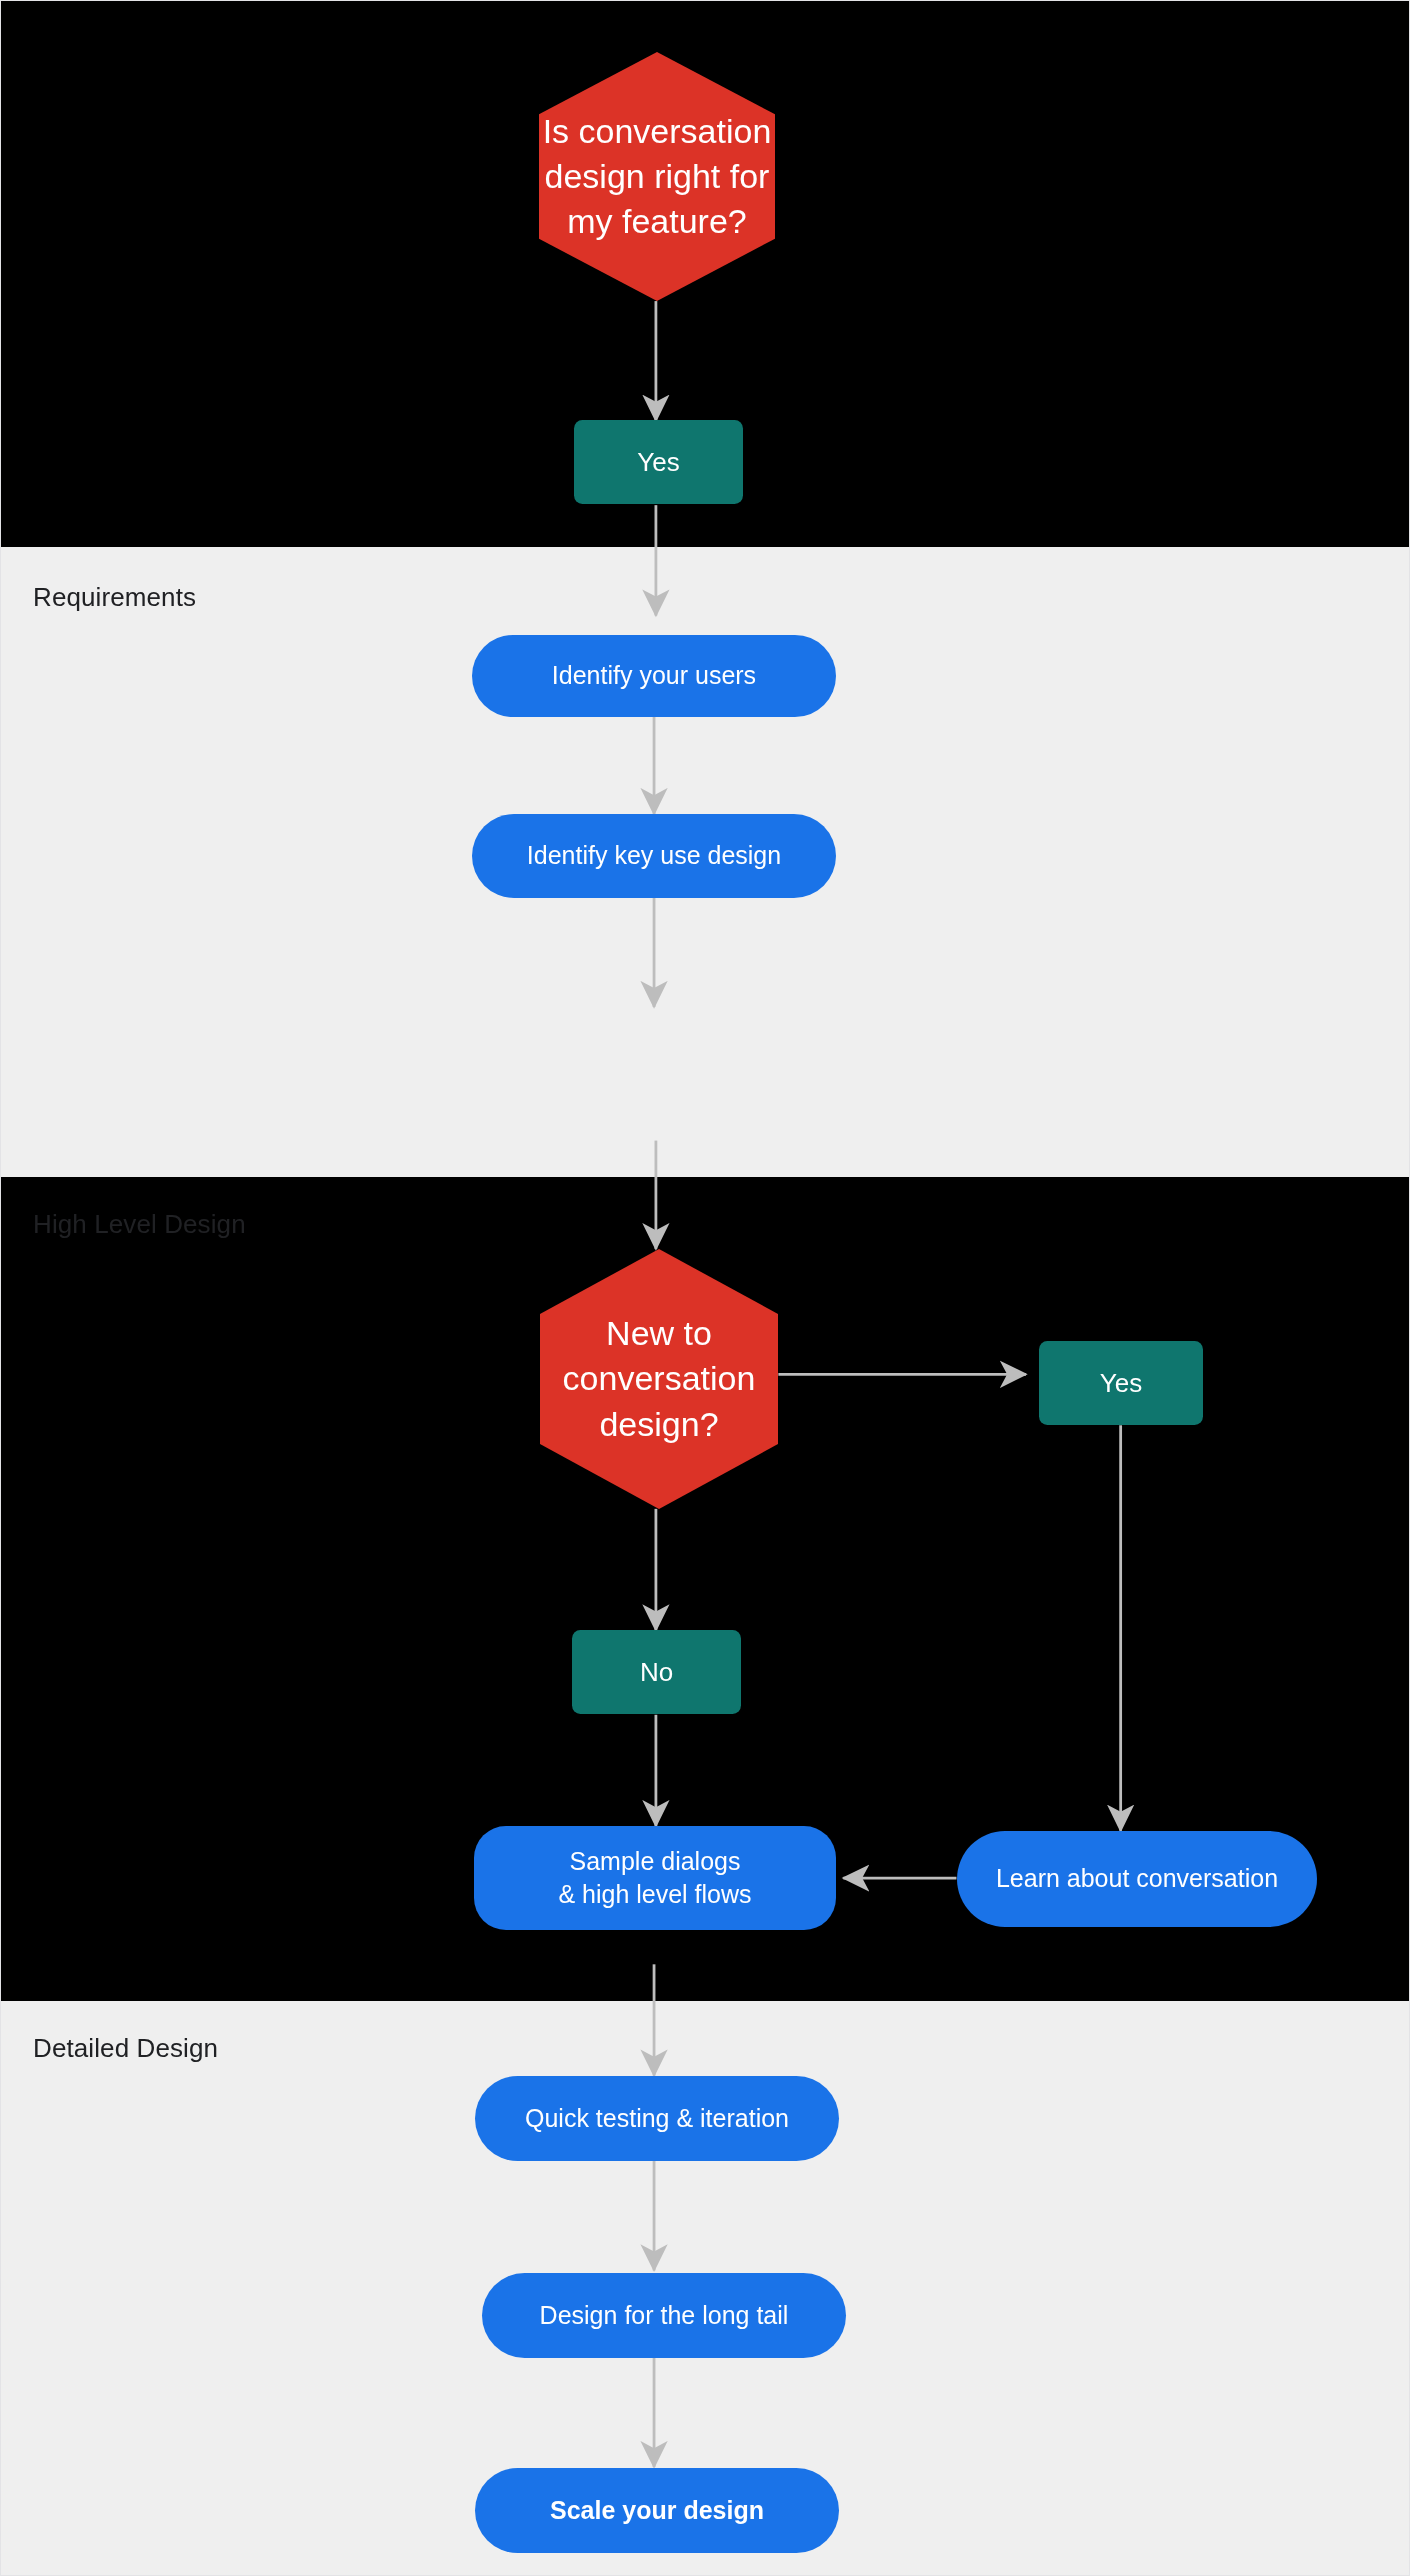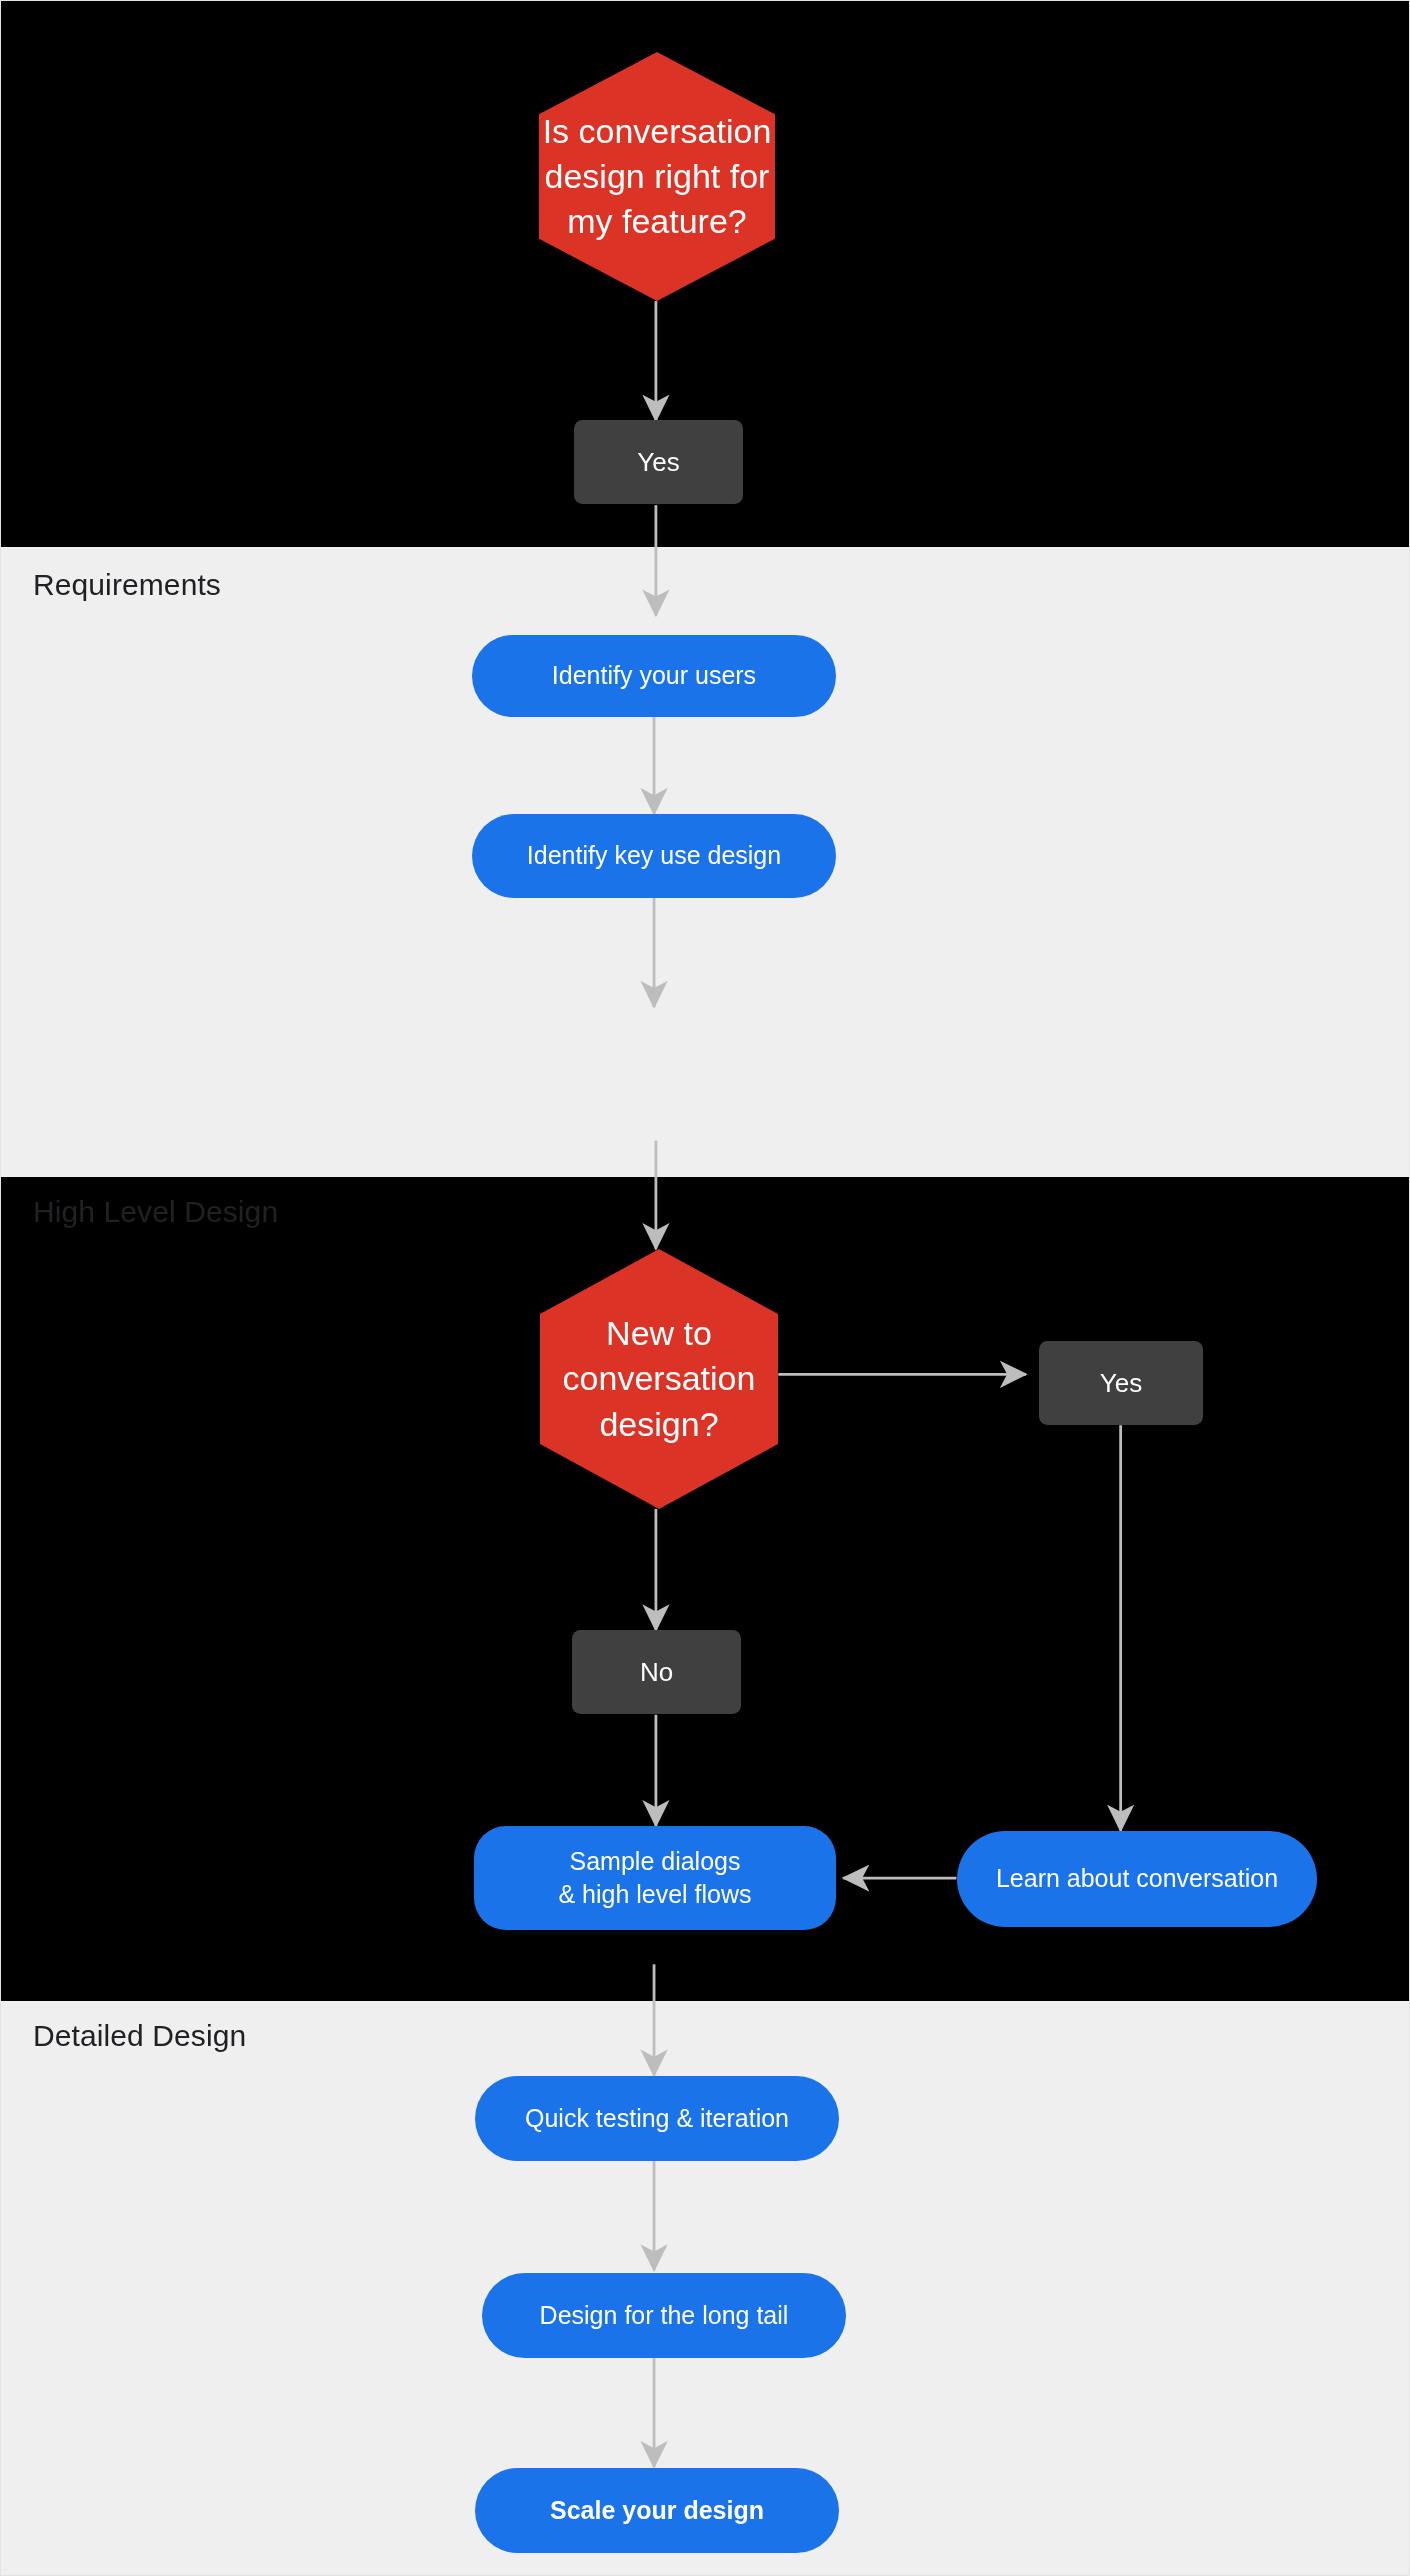--- a/index.html
+++ b/index.html
@@ -24,24 +24,25 @@
     left: 0;
     width: 100%;
     box-sizing: border-box;
   }
   .band.dark  { background: #000000; }
   .band.light { background: #efefef; }
 
   .band-label {
     position: absolute;
     left: 32px;
-    font-size: 30px;
+    font-size: 26px;
     letter-spacing: 0.1px;
     color: #202124;
     white-space: nowrap;
+    margin-top: 14px;
   }
 
   
   #edges {
     position: absolute;
     left: 0; top: 0;
     width: 1410px;
     height: 2576px;
     pointer-events: none;
   }
@@ -59,21 +60,21 @@
 
   .hexagon {
     background: #dc3327;
     clip-path: polygon(50% 0%, 100% 25%, 100% 75%, 50% 100%, 0% 75%, 0% 25%);
     font-size: 34px;
     line-height: 1.33;
     font-weight: 400;
   }
 
   .greenbox {
-    background: #404040;
+    background: #0f766e;
     border-radius: 8.4px;
     font-size: 26px;
     font-weight: 400;
   }
 
   .pill {
     background: #1a73e8;
     border-radius: 93px;
     font-size: 25px;
     line-height: 1.33;

